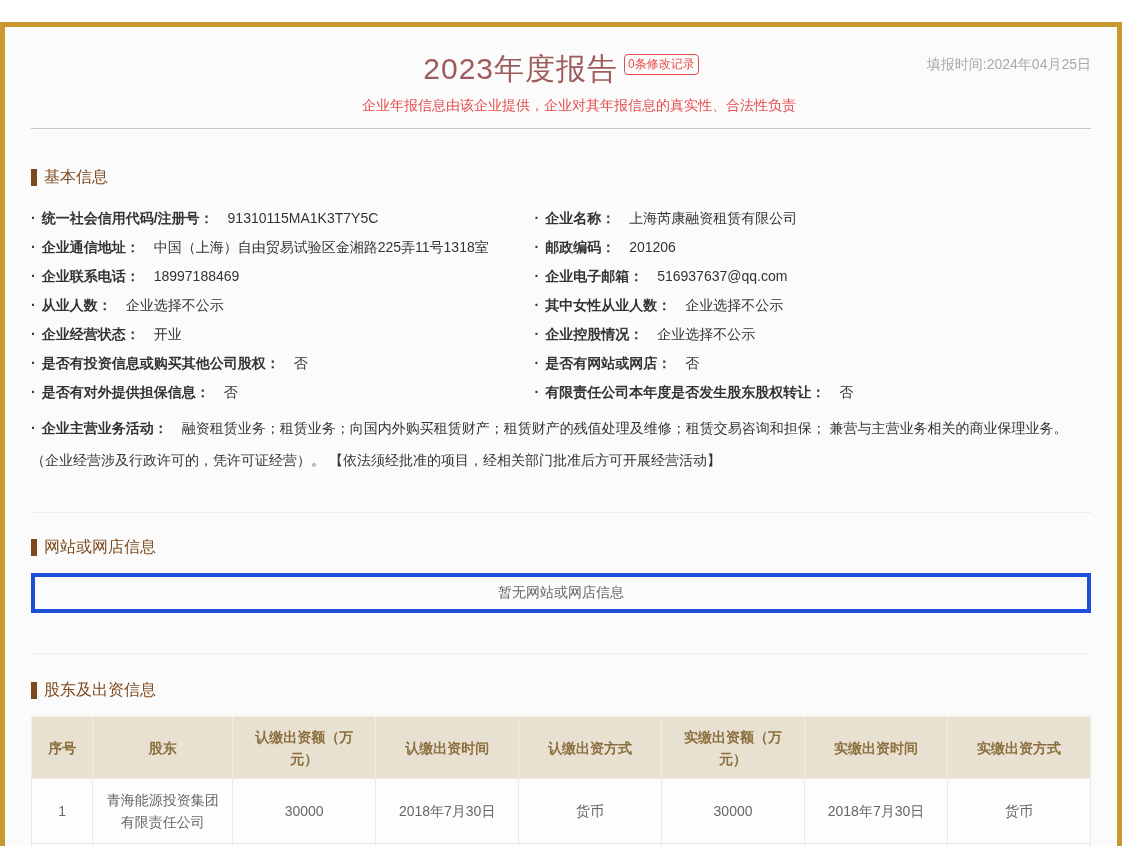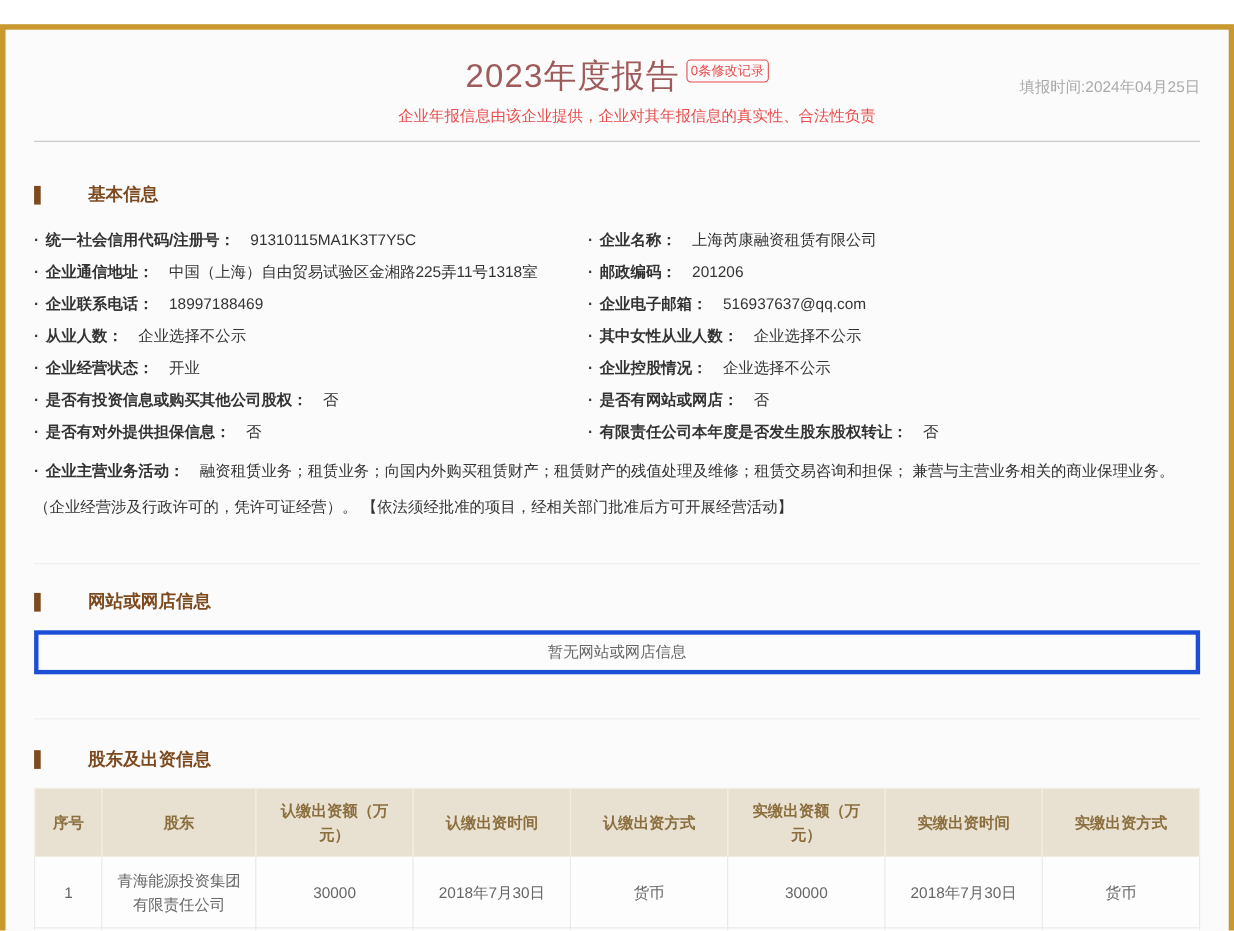--- a/index.html
+++ b/index.html
@@ -26,30 +26,30 @@
   }
   .edit-badge {
     display: inline-block; vertical-align: middle;
     margin-left: 6px; margin-top: -10px;
     font-size: 12px; color: #e84c4c;
     border: 1px solid #e84c4c; border-radius: 4px;
     padding: 1px 3px; cursor: pointer; background: transparent;
   }
   .report-subtitle { margin-top: 7px; font-size: 14px; color: #e84c4c; padding-left: 36px; }
   .report-time {
-    position: absolute; top: 44px; right: 26px;
+    position: absolute; top: 29px; right: 26px;
     font-size: 14px; color: #a9a9a9;
   }
   .header-divider { margin: 13px 26px 0 26px; border-bottom: 1px solid #c6c6c6; }
 
   
   .section { margin: 0 26px; }
   .section-title {
     display: flex; align-items: center;
-    font-size: 16px; color: #7d4a1f; font-weight: bold; gap: 36px;
+    font-size: 16px; color: #7d4a1f; font-weight: normal;
   }
   .section-title .bar {
     display: inline-block; width: 6px; height: 17px;
     background: #7d4a1f; margin-right: 7px;
   }
   .section-divider { margin: 36px 0 0 0; border-bottom: 1px solid #ededed; }
 
   
   .sec-basic { margin-top: 38px; }
   .info-grid {

